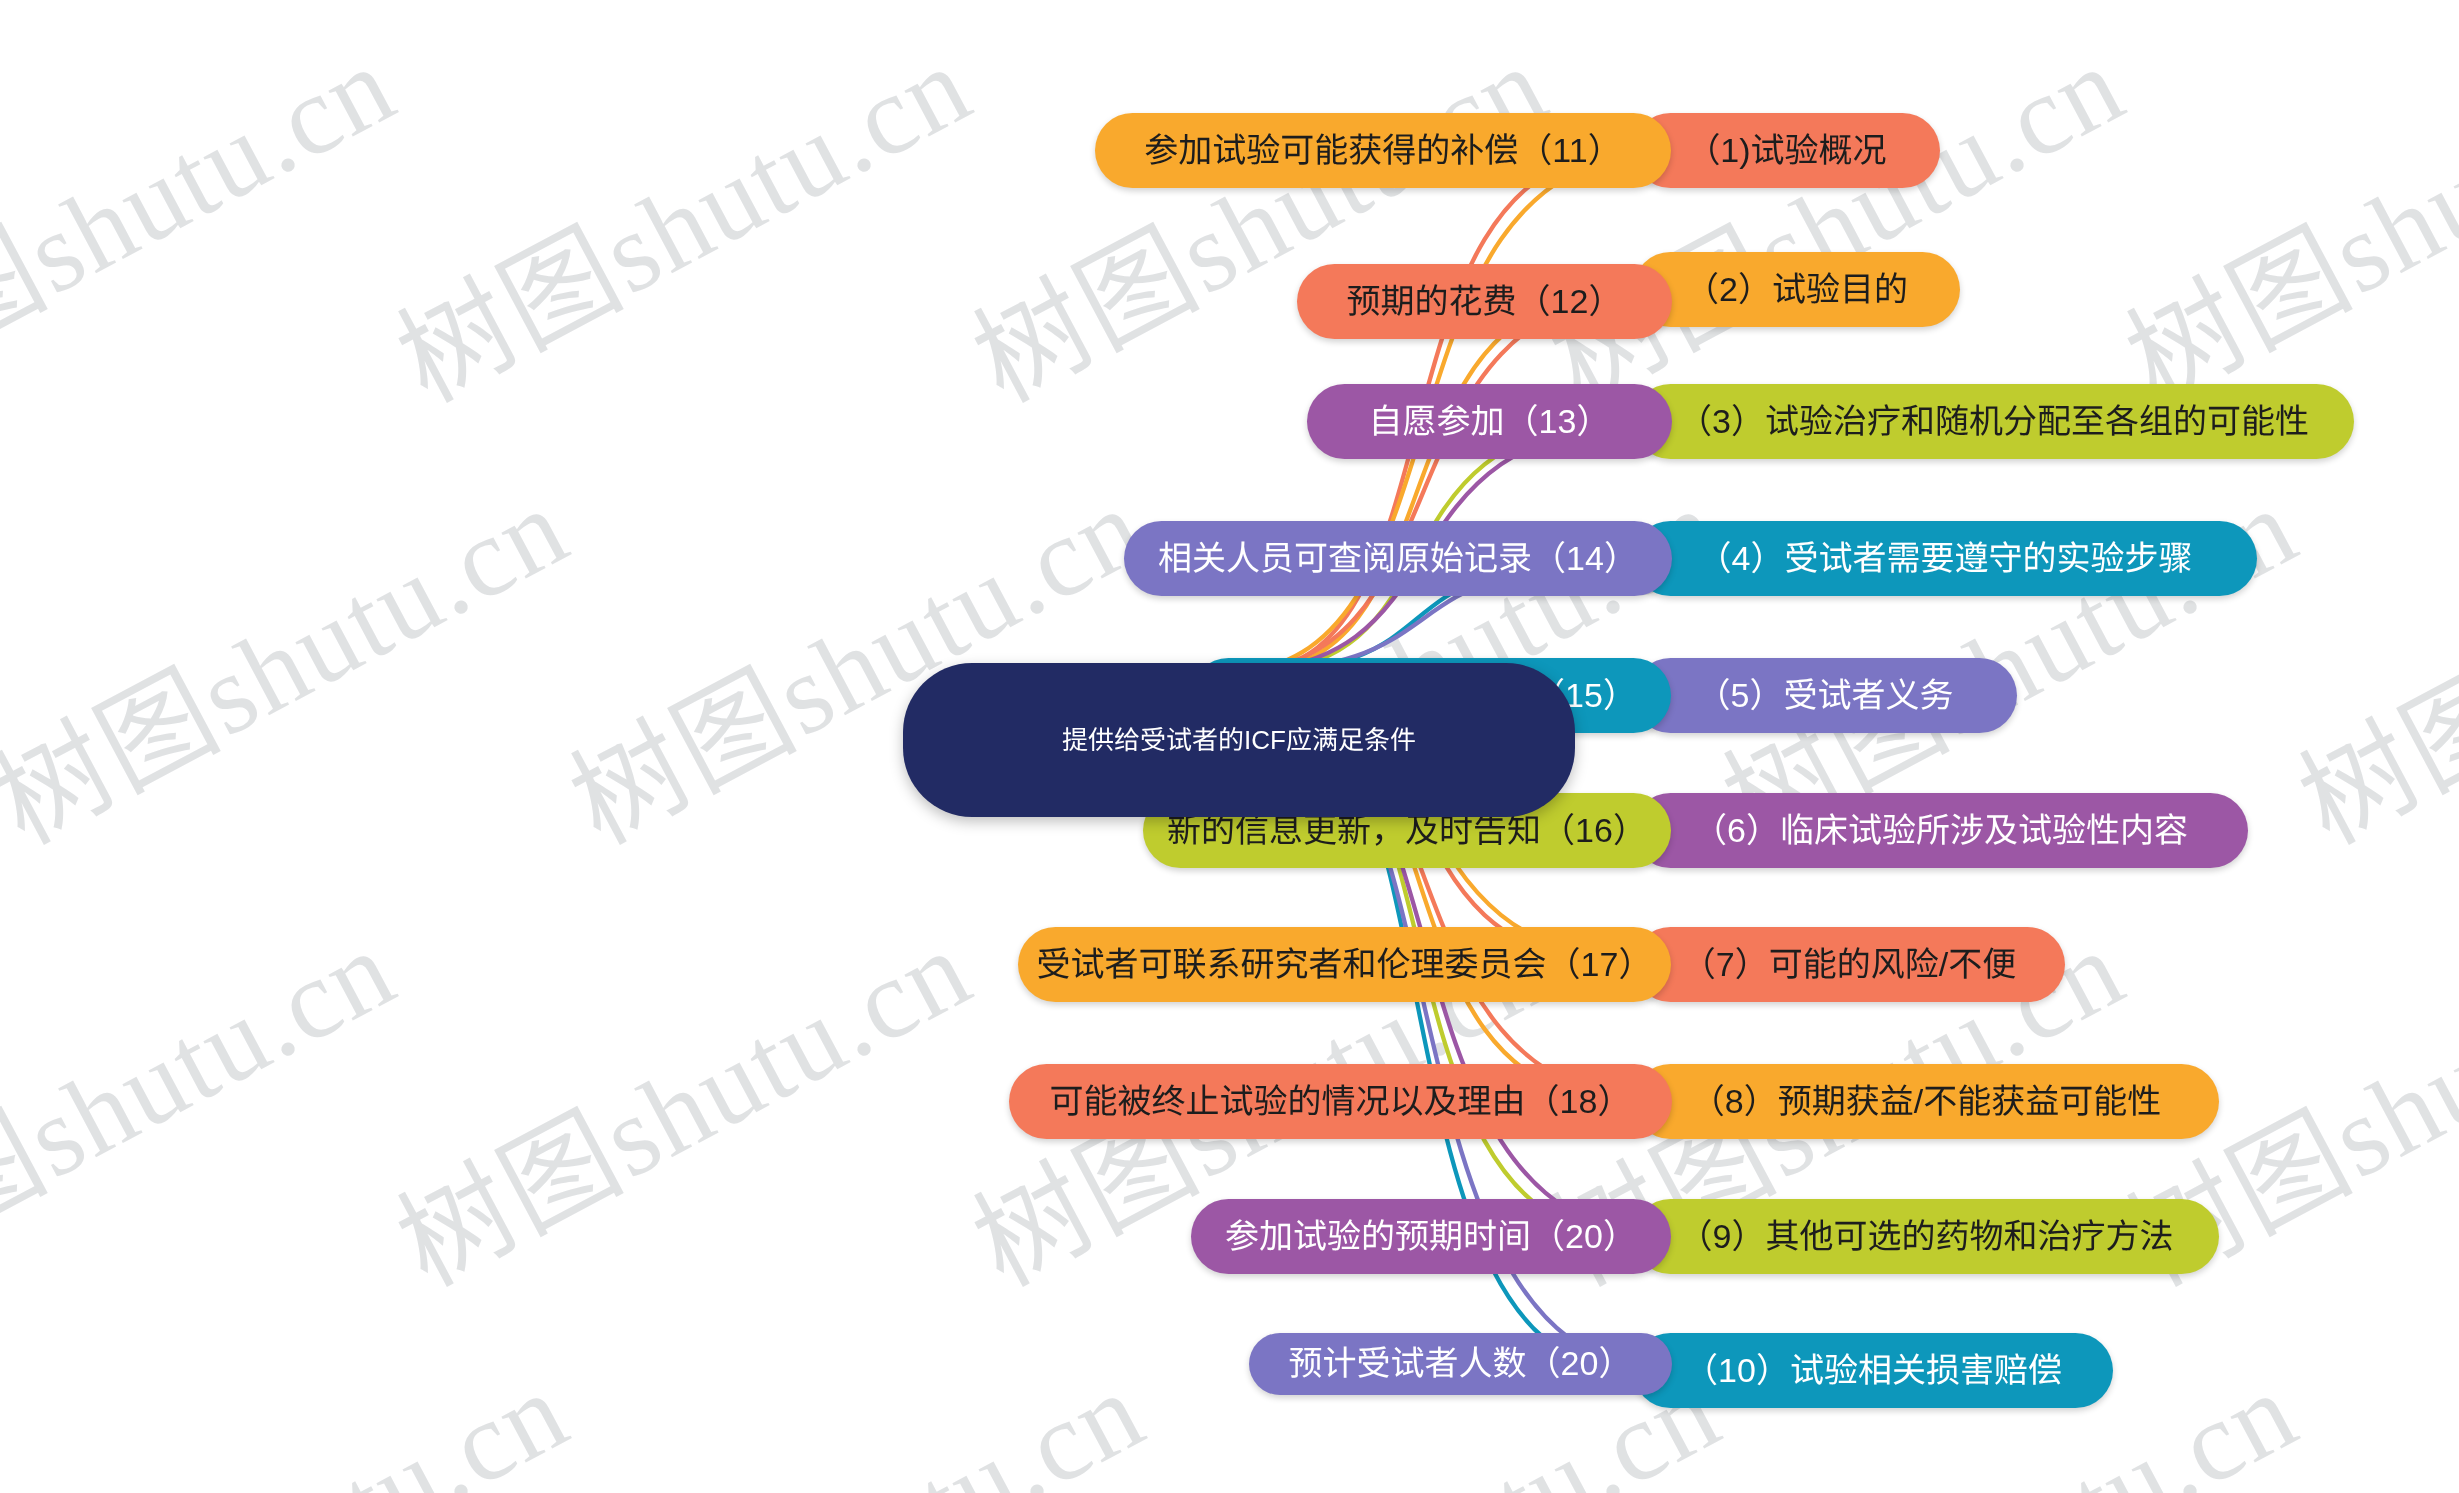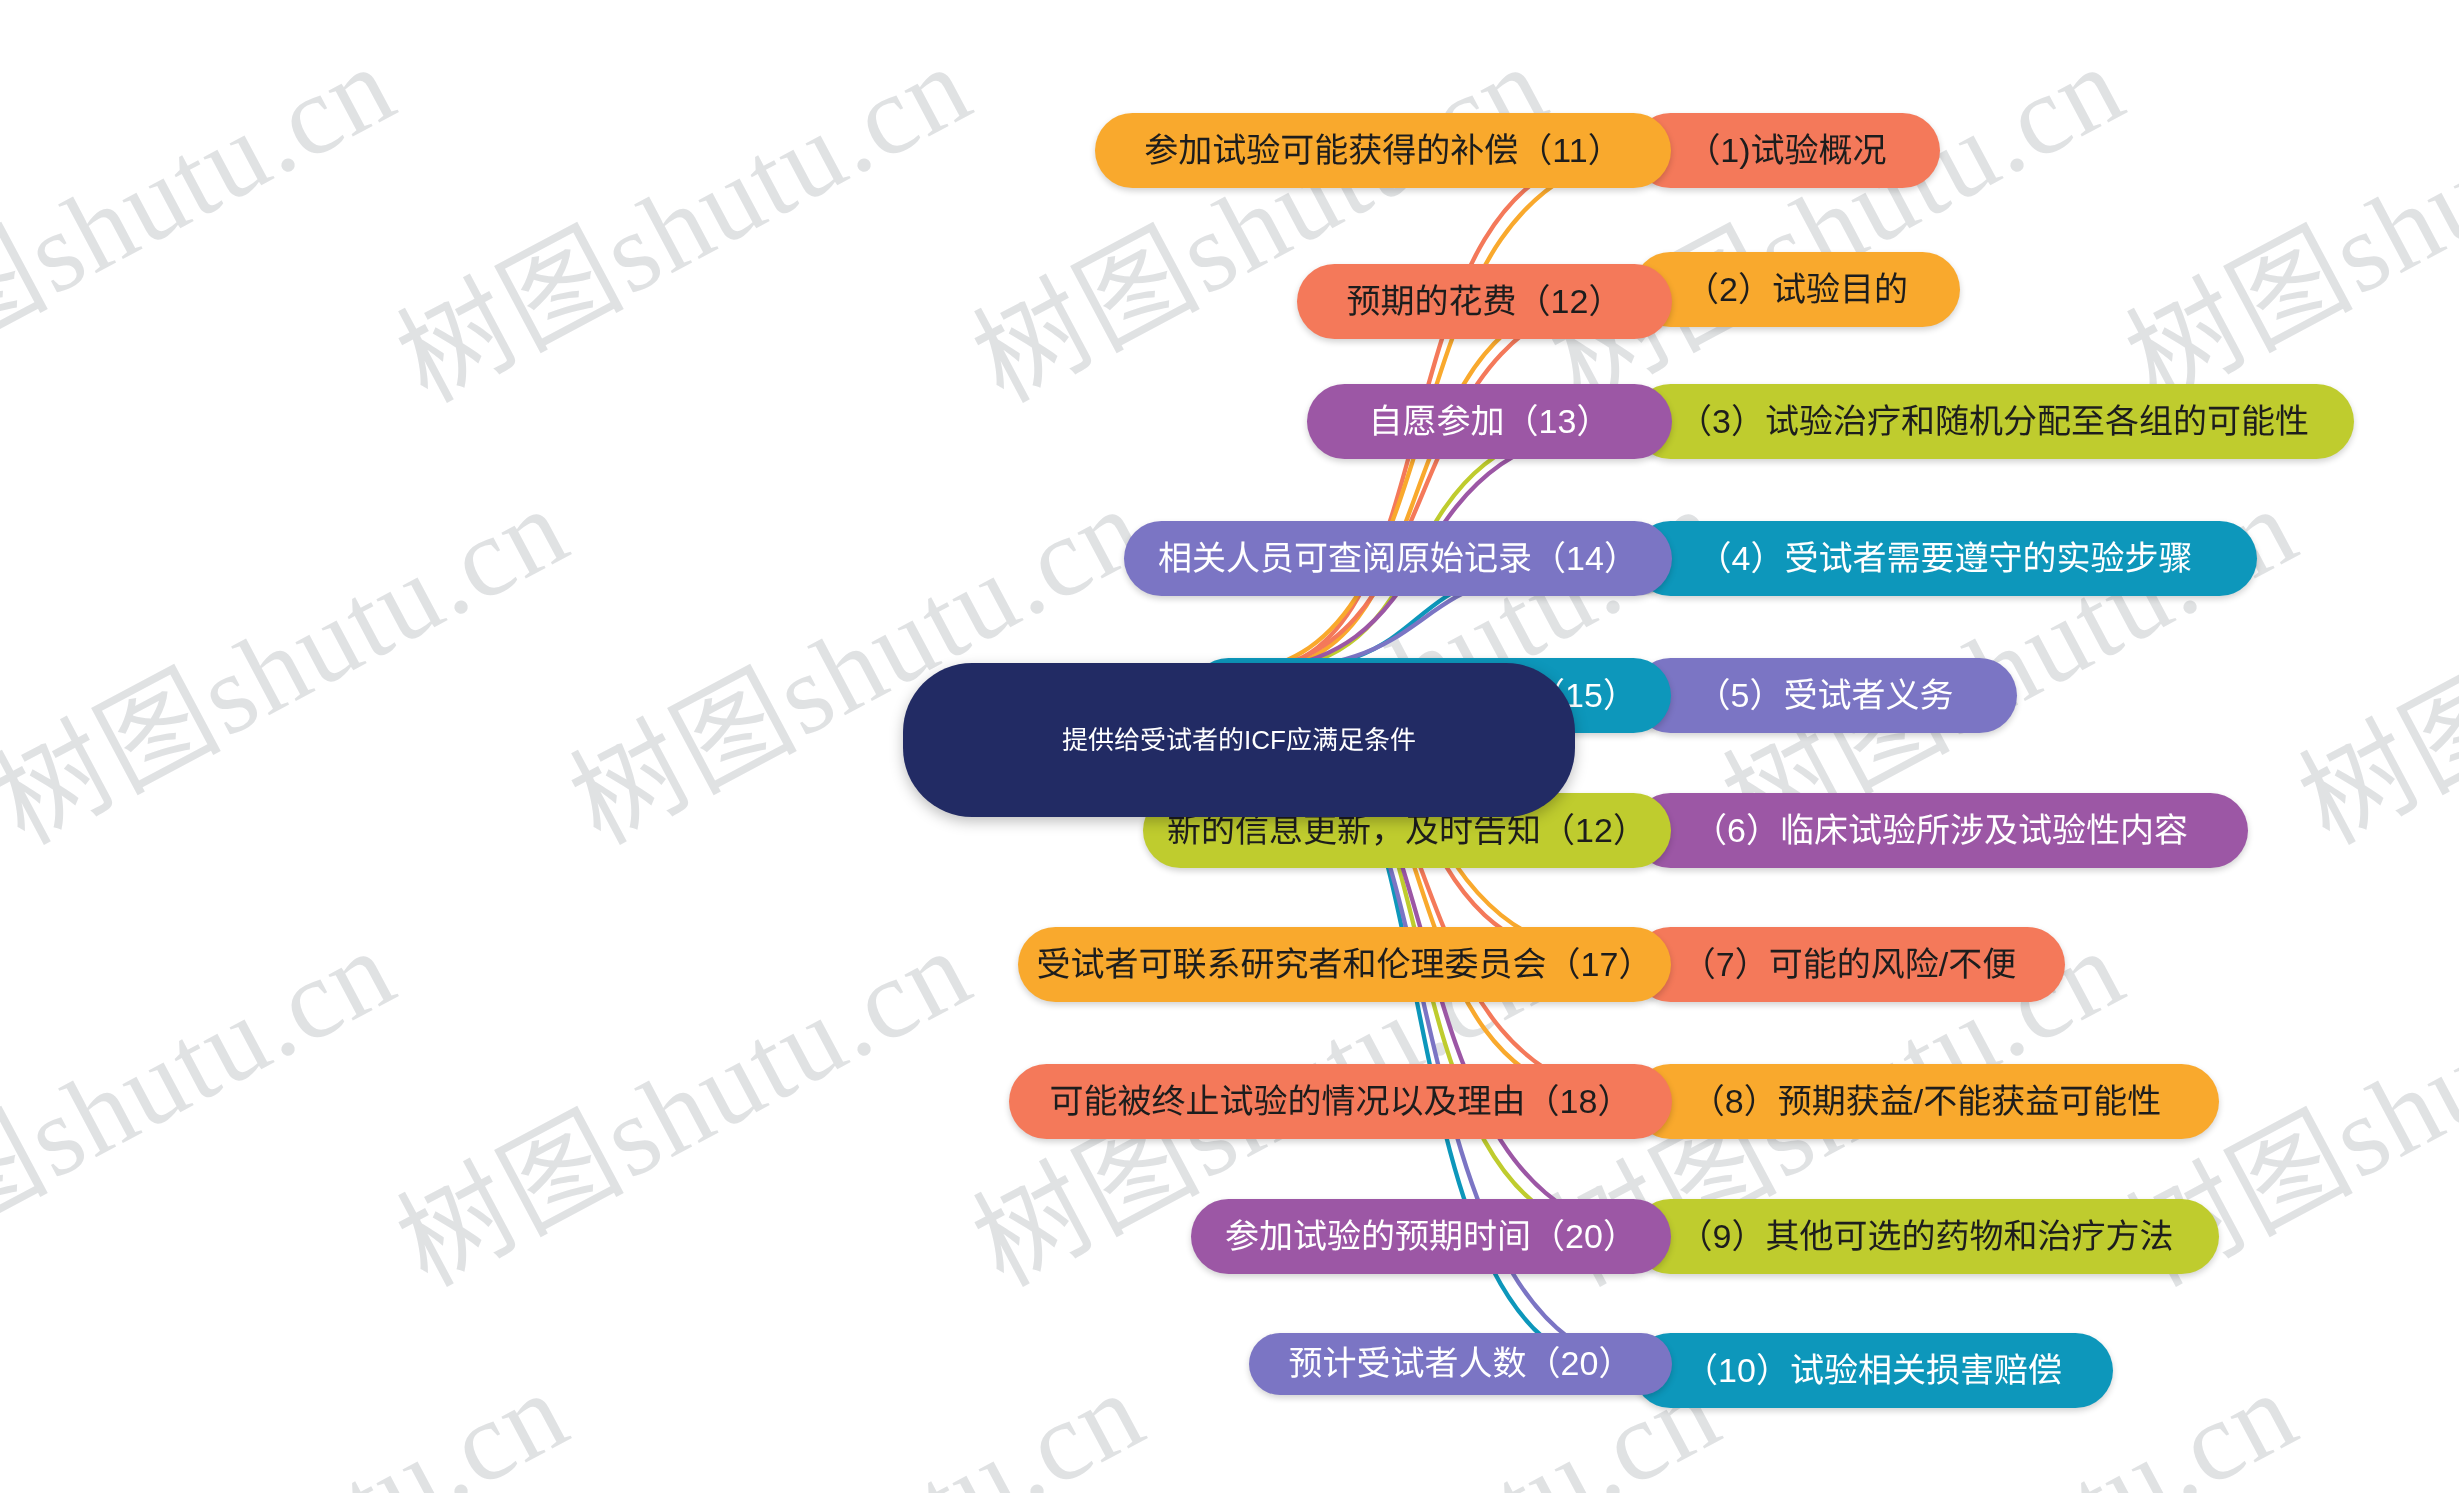--- a/index.html
+++ b/index.html
@@ -140,21 +140,21 @@
       <div class="node light-text" style="top: 793px; width: 615px; height: 75px; background: rgb(156, 87, 165); color: rgb(255, 255, 255); left: 1633px;">（6）临床试验所涉及试验性内容</div>
       <div class="node dark-text" style="top: 927px; width: 432px; height: 75px; background: rgb(244, 121, 90); color: rgb(29, 29, 29); left: 1633px;">（7）可能的风险/不便</div>
       <div class="node dark-text" style="top: 1064px; width: 586px; height: 75px; background: rgb(249, 169, 45); color: rgb(29, 29, 29); left: 1633px;">（8）预期获益/不能获益可能性</div>
       <div class="node dark-text" style="top: 1199px; width: 586px; height: 75px; background: rgb(191, 204, 46); color: rgb(29, 29, 29); left: 1633px;">（9）其他可选的药物和治疗方法</div>
       <div class="node light-text" style="top: 1333px; width: 480px; height: 75px; background: rgb(13, 151, 187); color: rgb(255, 255, 255); left: 1633px;">（10）试验相关损害赔偿</div>
       <div class="node dark-text" style="top: 113px; width: 576px; height: 75px; background: rgb(249, 169, 45); color: rgb(29, 29, 29); left: 1095px;">参加试验可能获得的补偿（11）</div>
       <div class="node dark-text" style="top: 252px; width: 375px; height: 75px; background: rgb(244, 121, 90); color: rgb(29, 29, 29); left: 1297px; margin-top: 12px;">预期的花费（12）</div>
       <div class="node light-text" style="top: 384px; width: 365px; height: 75px; background: rgb(156, 87, 165); color: rgb(255, 255, 255); left: 1307px;">自愿参加（13）</div>
       <div class="node light-text" style="top: 521px; width: 548px; height: 75px; background: rgb(123, 117, 196); color: rgb(255, 255, 255); left: 1124px;">相关人员可查阅原始记录（14）</div>
       <div class="node light-text" style="top: 658px; width: 480px; height: 75px; background: rgb(13, 151, 187); color: rgb(255, 255, 255); left: 1191px;">受试者身份鉴别保密（15）</div>
-      <div class="node dark-text" style="top: 793px; width: 528px; height: 75px; background: rgb(191, 204, 46); color: rgb(29, 29, 29); left: 1143px;">新的信息更新，及时告知（12）</div>
+      <div class="node dark-text" style="top: 793px; width: 528px; height: 75px; background: rgb(191, 204, 46); color: rgb(29, 29, 29); left: 1143px;">新的信息更新，及时告知（16）</div>
       <div class="node dark-text" style="top: 927px; width: 653px; height: 75px; background: rgb(249, 169, 45); color: rgb(29, 29, 29); left: 1018px;">受试者可联系研究者和伦理委员会（17）</div>
       <div class="node dark-text" style="top: 1064px; width: 663px; height: 75px; background: rgb(244, 121, 90); color: rgb(29, 29, 29); left: 1009px; text-align: center;">可能被终止试验的情况以及理由（18）</div>
       <div class="node light-text" style="top: 1199px; width: 480px; height: 75px; background: rgb(156, 87, 165); color: rgb(255, 255, 255); left: 1191px;">参加试验的预期时间（20）</div>
       <div class="node light-text" style="top: 1333px; width: 423px; height: 62px; background: rgb(123, 117, 196); color: rgb(255, 255, 255); left: 1249px;">预计受试者人数（20）</div>
     </div>
 
 </div>
 
 
 </body></html>

